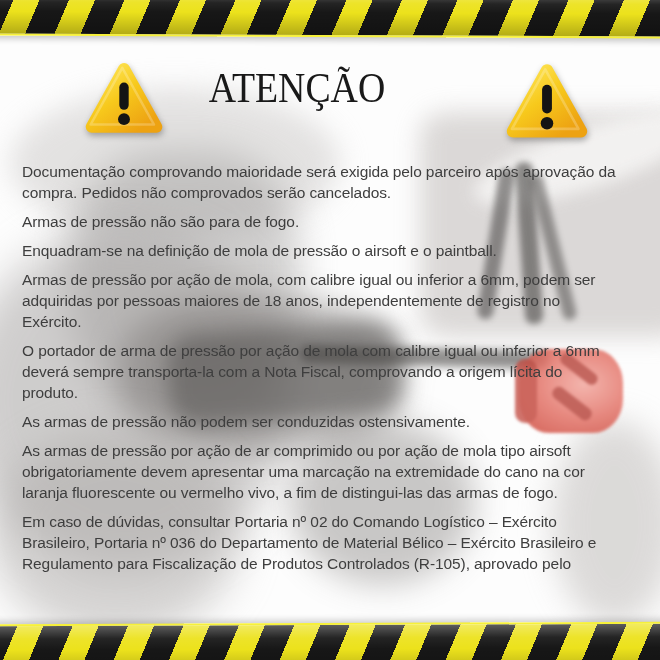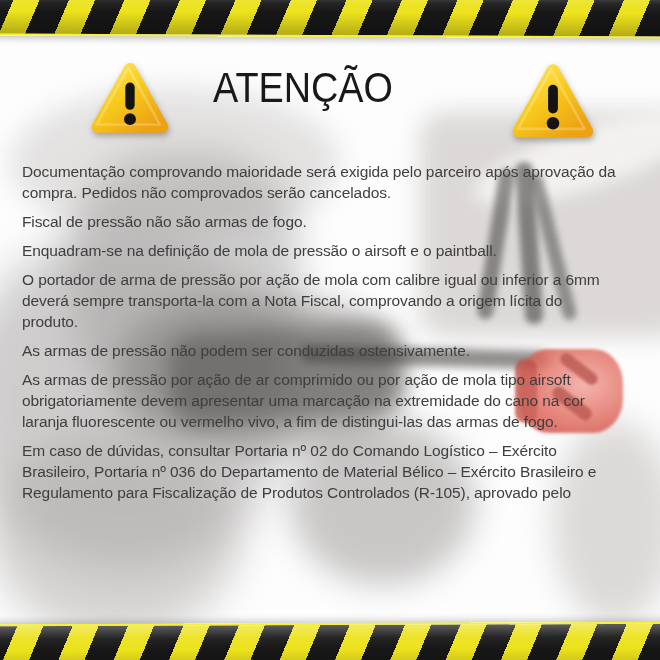--- a/index.html
+++ b/index.html
@@ -38,21 +38,21 @@
     position:absolute;left:-12px;right:-12px;z-index:3;
     background:repeating-linear-gradient(113deg,#171717 0 27px,#ece21c 27px 51px);
   }
   .tape::after{
     content:"";position:absolute;inset:0;
     background:linear-gradient(to bottom,rgba(255,255,255,.30) 0%,rgba(255,255,255,.06) 26%,rgba(0,0,0,0) 48%,rgba(0,0,0,.24) 100%);
   }
   .tape-top{top:-8px;height:43px;transform:rotate(.25deg);border-bottom:2px solid #f6f03a;box-shadow:0 3px 6px rgba(0,0,0,.22);}
   .tape-bottom{top:623px;height:50px;transform:rotate(-.2deg);border-top:2px solid #f6f03a;box-shadow:0 -3px 6px rgba(0,0,0,.18);}
   
-  .header{position:absolute;left:12px;top:0;width:582px;height:160px;z-index:4;}
+  .header{position:absolute;left:6px;top:0;width:582px;height:160px;z-index:4;font-family:Liberation Serif, serif;}
   .title{
     margin:0;position:absolute;left:0;right:0;top:64px;text-align:center;
     font-size:42px;font-weight:400;color:#191919;letter-spacing:0;
     transform:scaleX(.9);
   }
   .tri{position:absolute;display:block;filter:drop-shadow(1px 3px 3px rgba(0,0,0,.3));}
   .tri-left{left:75px;top:57px;width:86px;height:80px;}
   .tri-right{left:496px;top:58px;width:90px;height:84px;}
   .tri svg{width:100%;height:100%;display:block;}
   
@@ -122,22 +122,25 @@
         <path d="M50 14 L88 82 L12 82 Z" fill="none" stroke="rgba(255,255,255,.45)" stroke-width="3" stroke-linejoin="round" transform="translate(-1,-1) scale(0.98)" opacity=".5"></path>
         <rect x="44.5" y="30" width="11" height="32" rx="5.5" fill="#141414"></rect>
         <circle cx="50" cy="73" r="7" fill="#141414"></circle>
       </svg>
     </span>
   </div>
 
   <div class="content">
     <p>Documentação comprovando maioridade será exigida pelo parceiro após aprovação da
 compra. Pedidos não comprovados serão cancelados.</p>
-    <p>Fiscal de pressão não são armas de fogo.</p>
+    <p>Armas de pressão não são para de fogo.</p>
     <p>Enquadram-se na definição de mola de pressão o airsoft e o paintball.</p>
+    <p>Armas de pressão por ação de mola, com calibre igual ou inferior a 6mm, podem ser
+adquiridas por pessoas maiores de 18 anos, independentemente de registro no
+Exército.</p>
     <p>O portador de arma de pressão por ação de mola com calibre igual ou inferior a 6mm
 deverá sempre transporta-la com a Nota Fiscal, comprovando a origem lícita do
 produto.</p>
     <p>As armas de pressão não podem ser conduzidas ostensivamente.</p>
     <p>As armas de pressão por ação de ar comprimido ou por ação de mola tipo airsoft
 obrigatoriamente devem apresentar uma marcação na extremidade do cano na cor
 laranja fluorescente ou vermelho vivo, a fim de distingui-las das armas de fogo.</p>
     <p>Em caso de dúvidas, consultar Portaria nº 02 do Comando Logístico – Exército
 Brasileiro, Portaria nº 036 do Departamento de Material Bélico – Exército Brasileiro e
 Regulamento para Fiscalização de Produtos Controlados (R-105), aprovado pelo</p>

